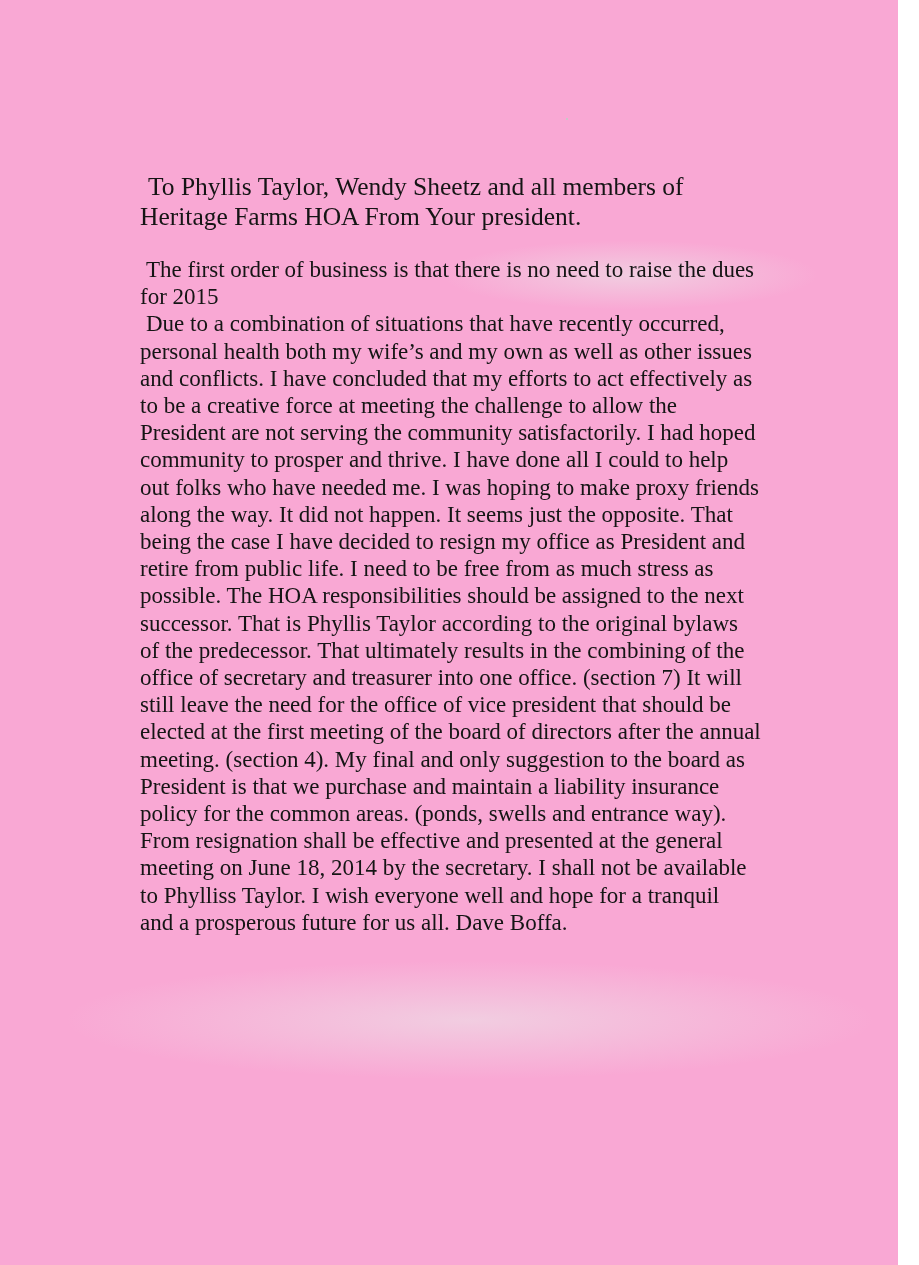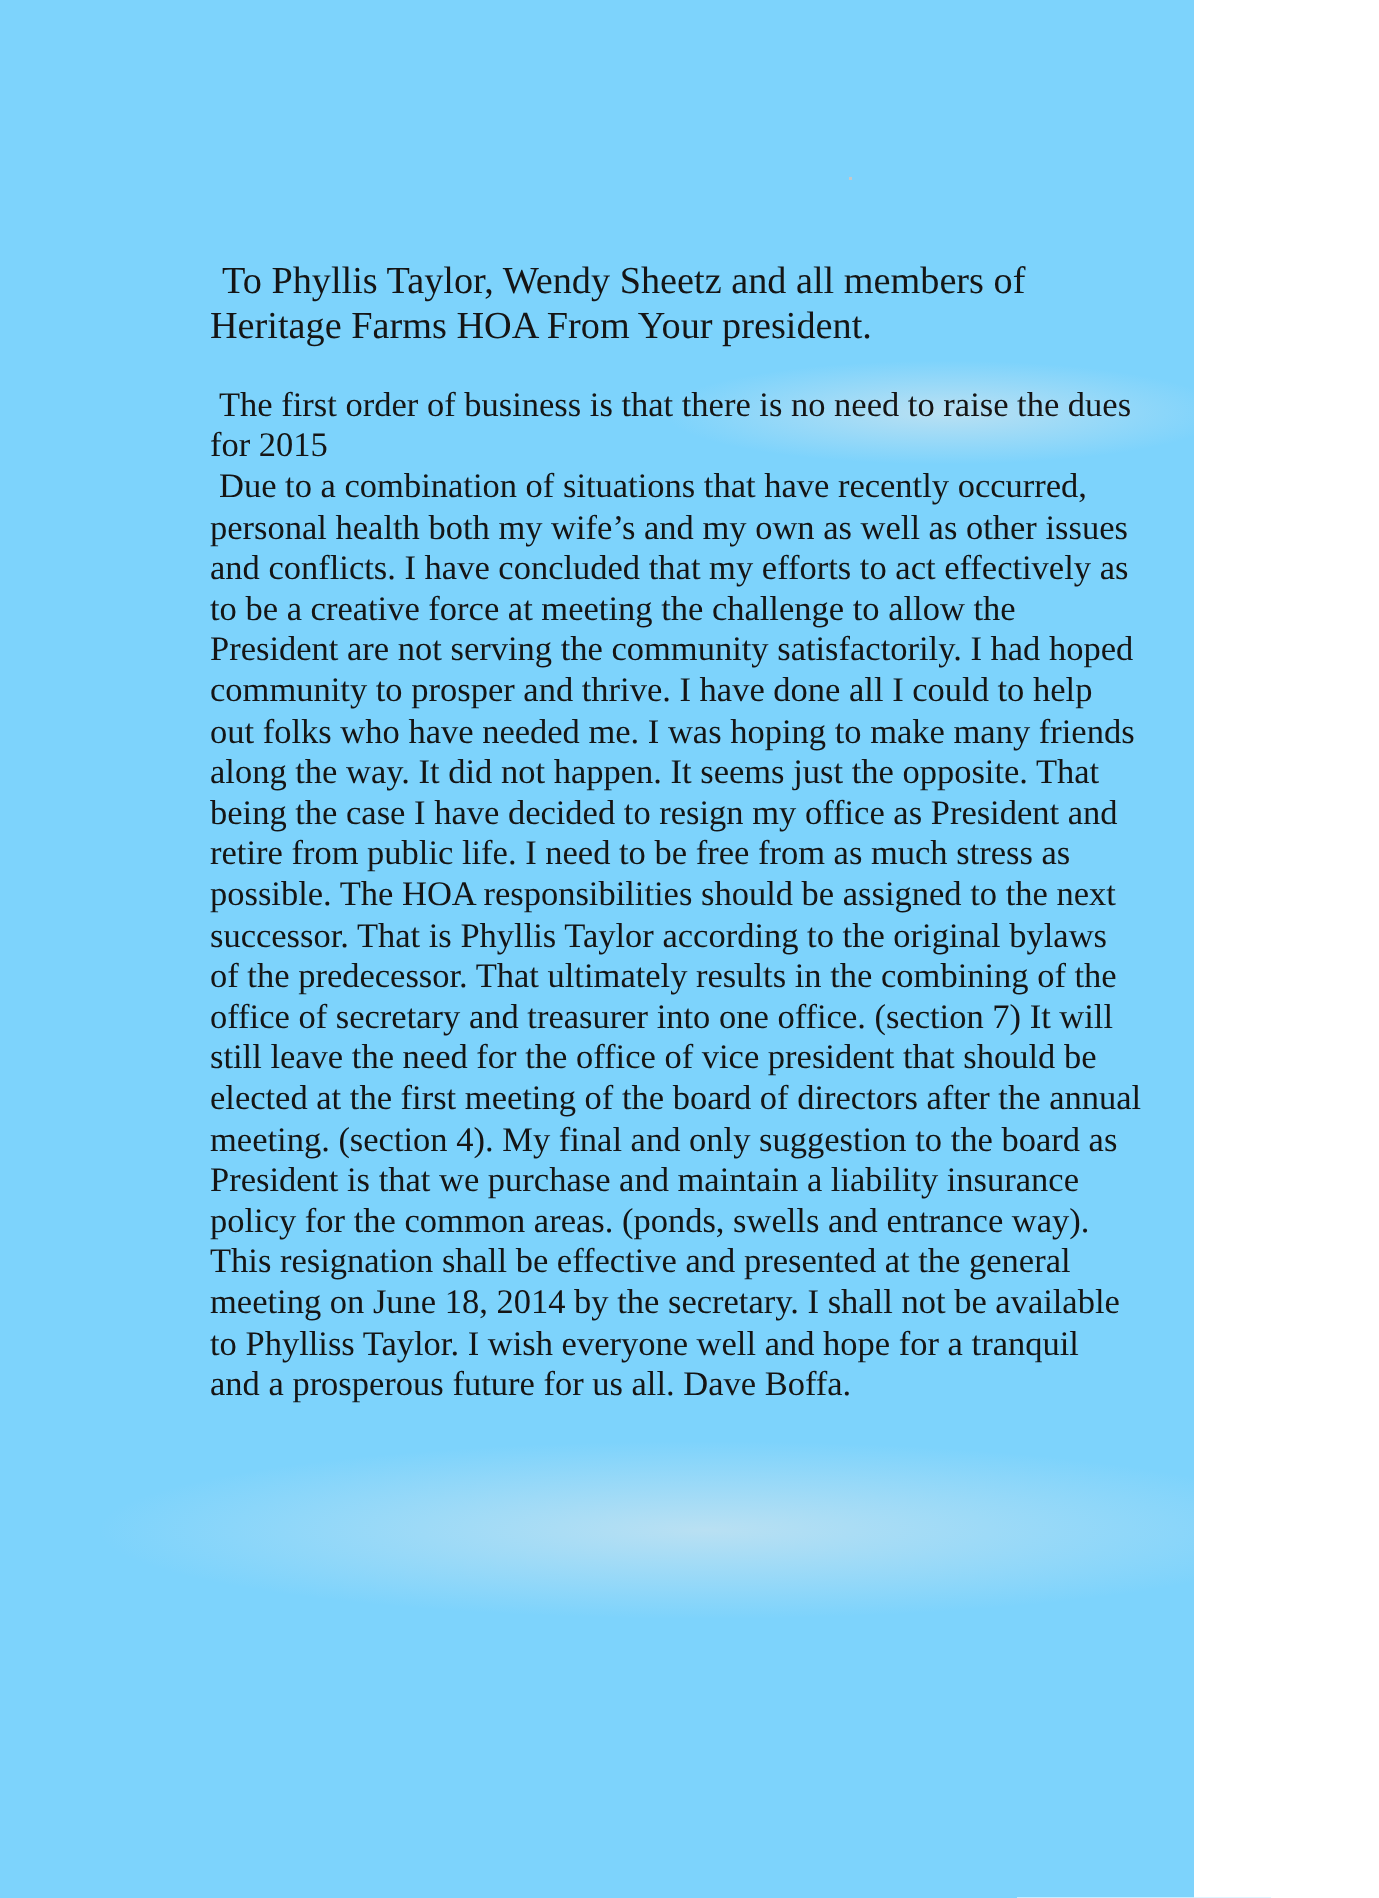--- a/index.html
+++ b/index.html
@@ -2,23 +2,23 @@
 <html><head>
   <meta charset="utf-8">
   <style>
     html, body {
       margin: 0;
       padding: 0;
       background: #ffffff;
     }
     .page {
       position: relative;
-      width: 796px;
+      width: 898px;
       height: 1265px;
-      background: #7dd3fc;
+      background: #f9a8d4;
       overflow: hidden;
     }
     .speck {
       position: absolute;
       left: 566px;
       top: 118px;
       width: 2px;
       height: 2px;
       background: #c8c8c8;
     }
@@ -67,31 +67,31 @@
 
   <div class="body-text">
     <span class="ln indent">The first order of business is that there is no need to raise the dues</span>
     <span class="ln">for 2015</span>
     <span class="ln indent">Due to a combination of situations that have recently occurred,</span>
     <span class="ln">personal health both my wife’s and my own as well as other issues</span>
     <span class="ln">and conflicts. I have concluded that my efforts to act effectively as</span>
     <span class="ln">to be a creative force at meeting the challenge to allow the</span>
     <span class="ln">President are not serving the community satisfactorily. I had hoped</span>
     <span class="ln">community to prosper and thrive. I have done all I could to help</span>
-    <span class="ln">out folks who have needed me. I was hoping to make many friends</span>
+    <span class="ln">out folks who have needed me. I was hoping to make proxy friends</span>
     <span class="ln">along the way. It did not happen. It seems just the opposite. That</span>
     <span class="ln">being the case I have decided to resign my office as President and</span>
     <span class="ln">retire from public life. I need to be free from as much stress as</span>
     <span class="ln">possible. The HOA responsibilities should be assigned to the next</span>
     <span class="ln">successor. That is Phyllis Taylor according to the original bylaws</span>
     <span class="ln">of the predecessor. That ultimately results in the combining of the</span>
     <span class="ln">office of secretary and treasurer into one office. (section 7) It will</span>
     <span class="ln">still leave the need for the office of vice president that should be</span>
     <span class="ln">elected at the first meeting of the board of directors after the annual</span>
     <span class="ln">meeting. (section 4). My final and only suggestion to the board as</span>
     <span class="ln">President is that we purchase and maintain a liability insurance</span>
     <span class="ln">policy for the common areas. (ponds, swells  and entrance way).</span>
-    <span class="ln">This resignation shall be effective and presented at the general</span>
+    <span class="ln">From resignation shall be effective and presented at the general</span>
     <span class="ln">meeting on June 18, 2014 by the secretary. I shall not be available</span>
     <span class="ln">to Phylliss Taylor. I wish everyone well and hope for a tranquil</span>
     <span class="ln">and a prosperous future for us all. Dave Boffa.</span>
   </div>
 </div>
 
 </body></html>

